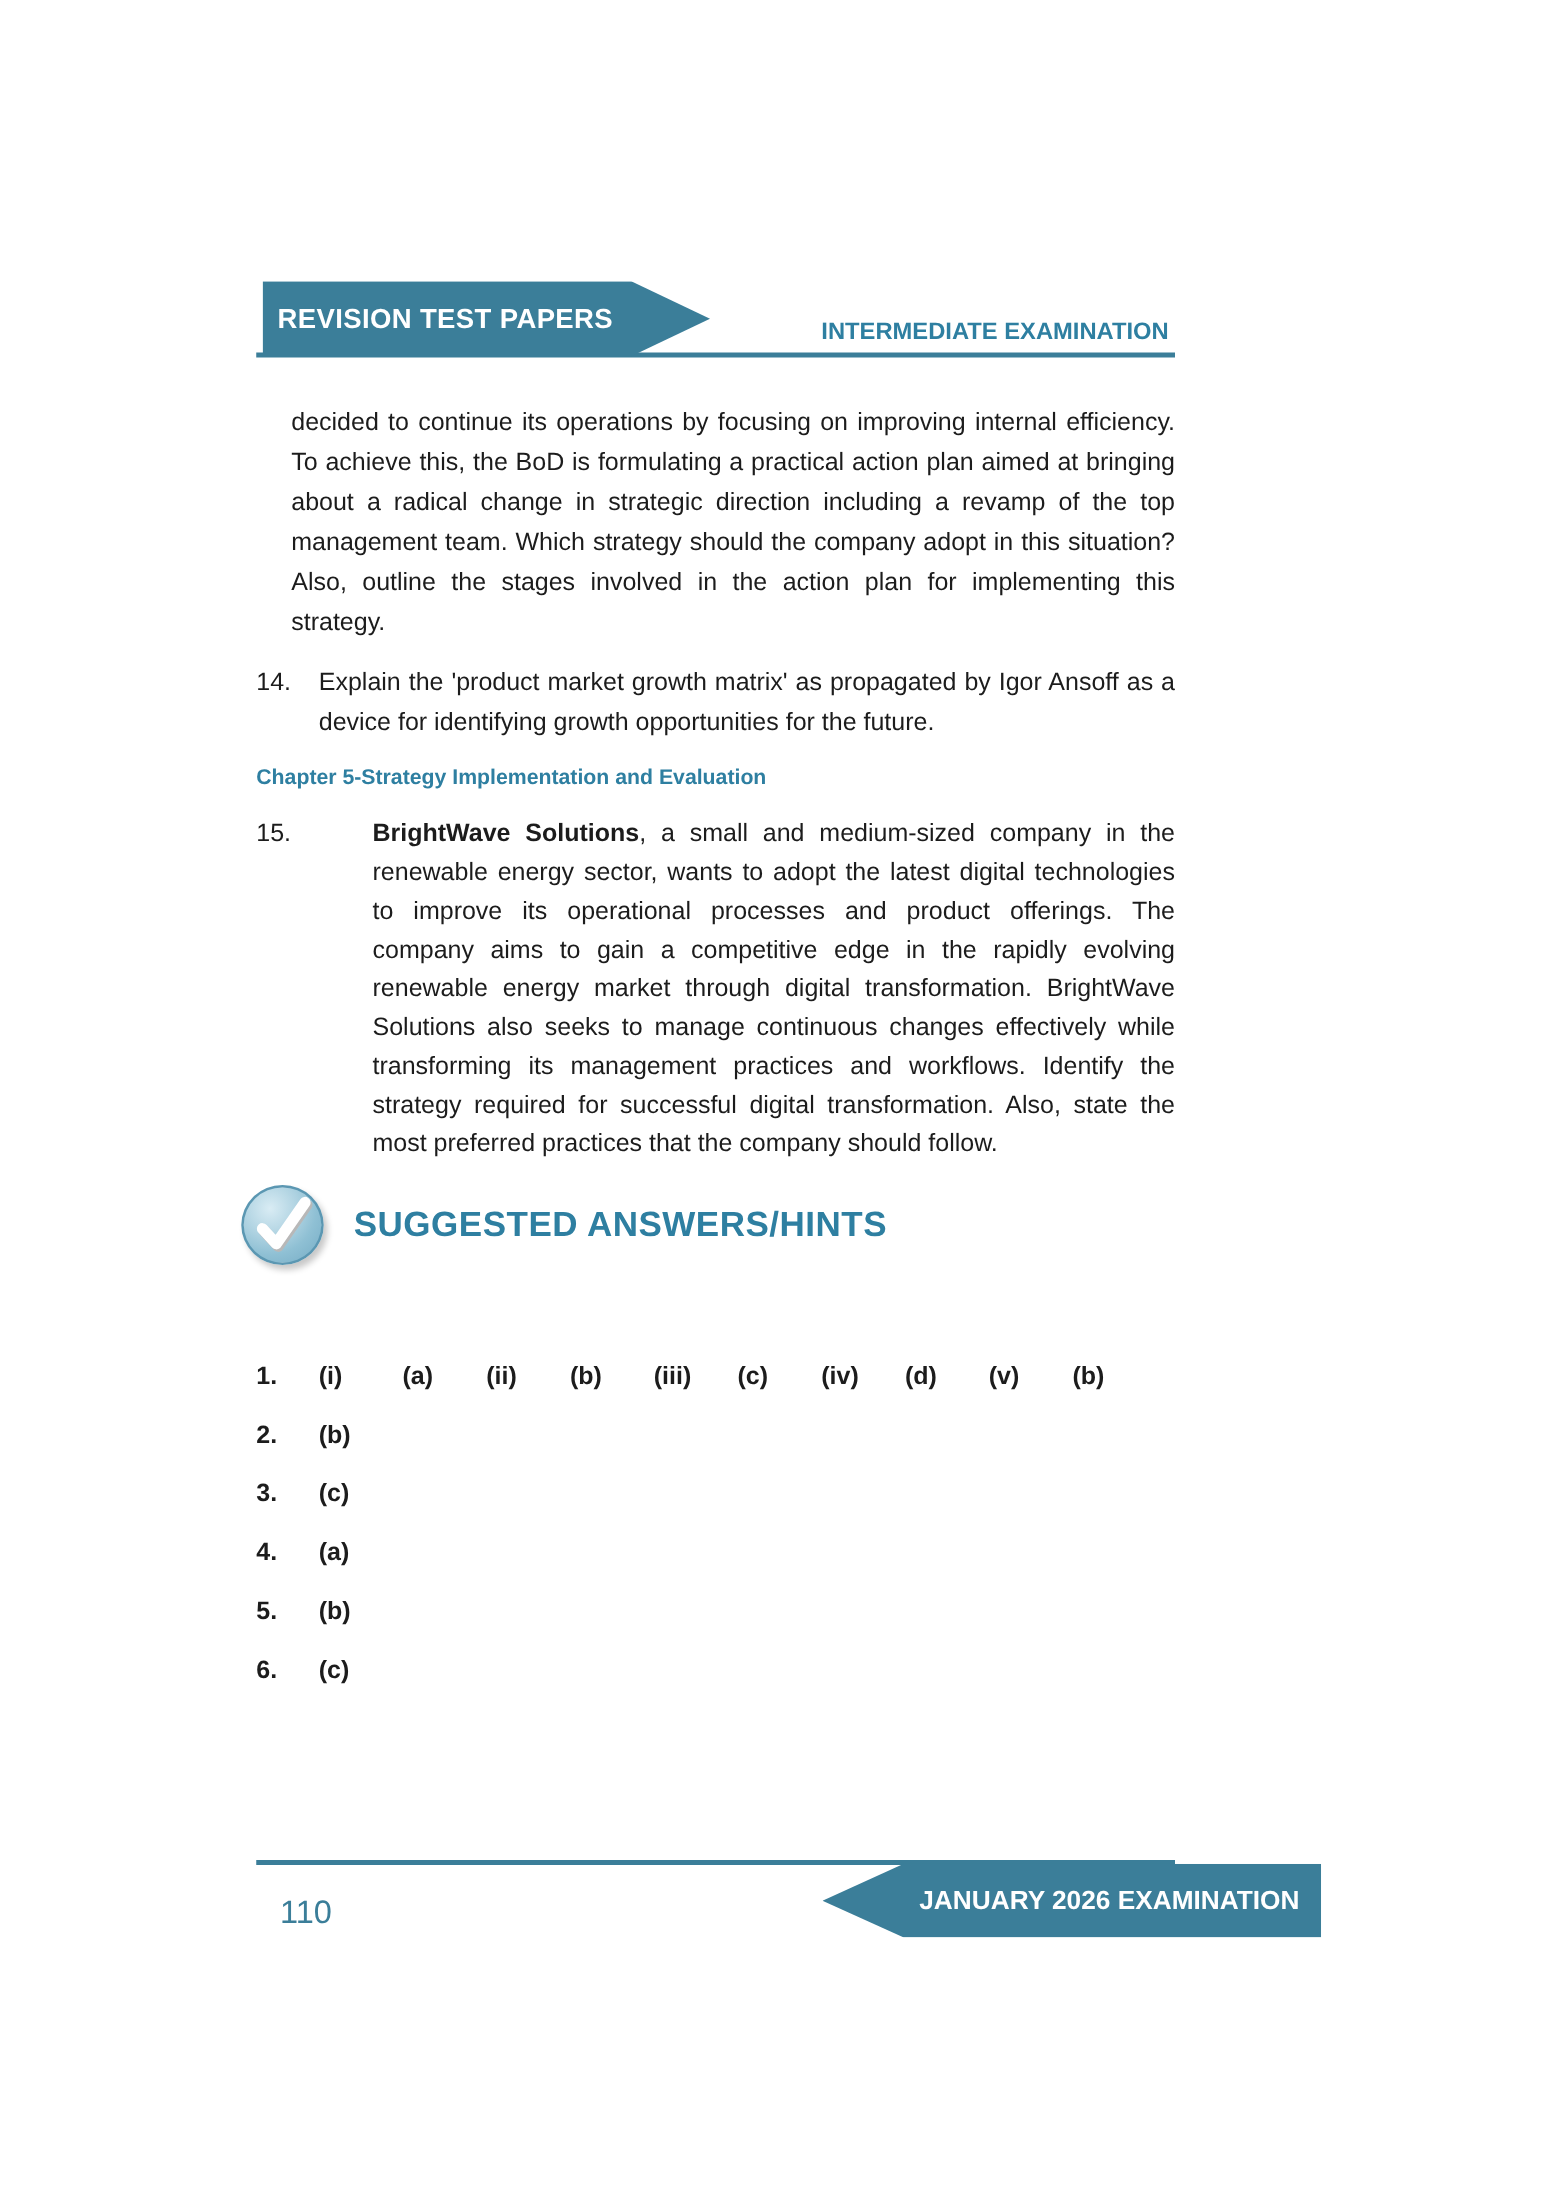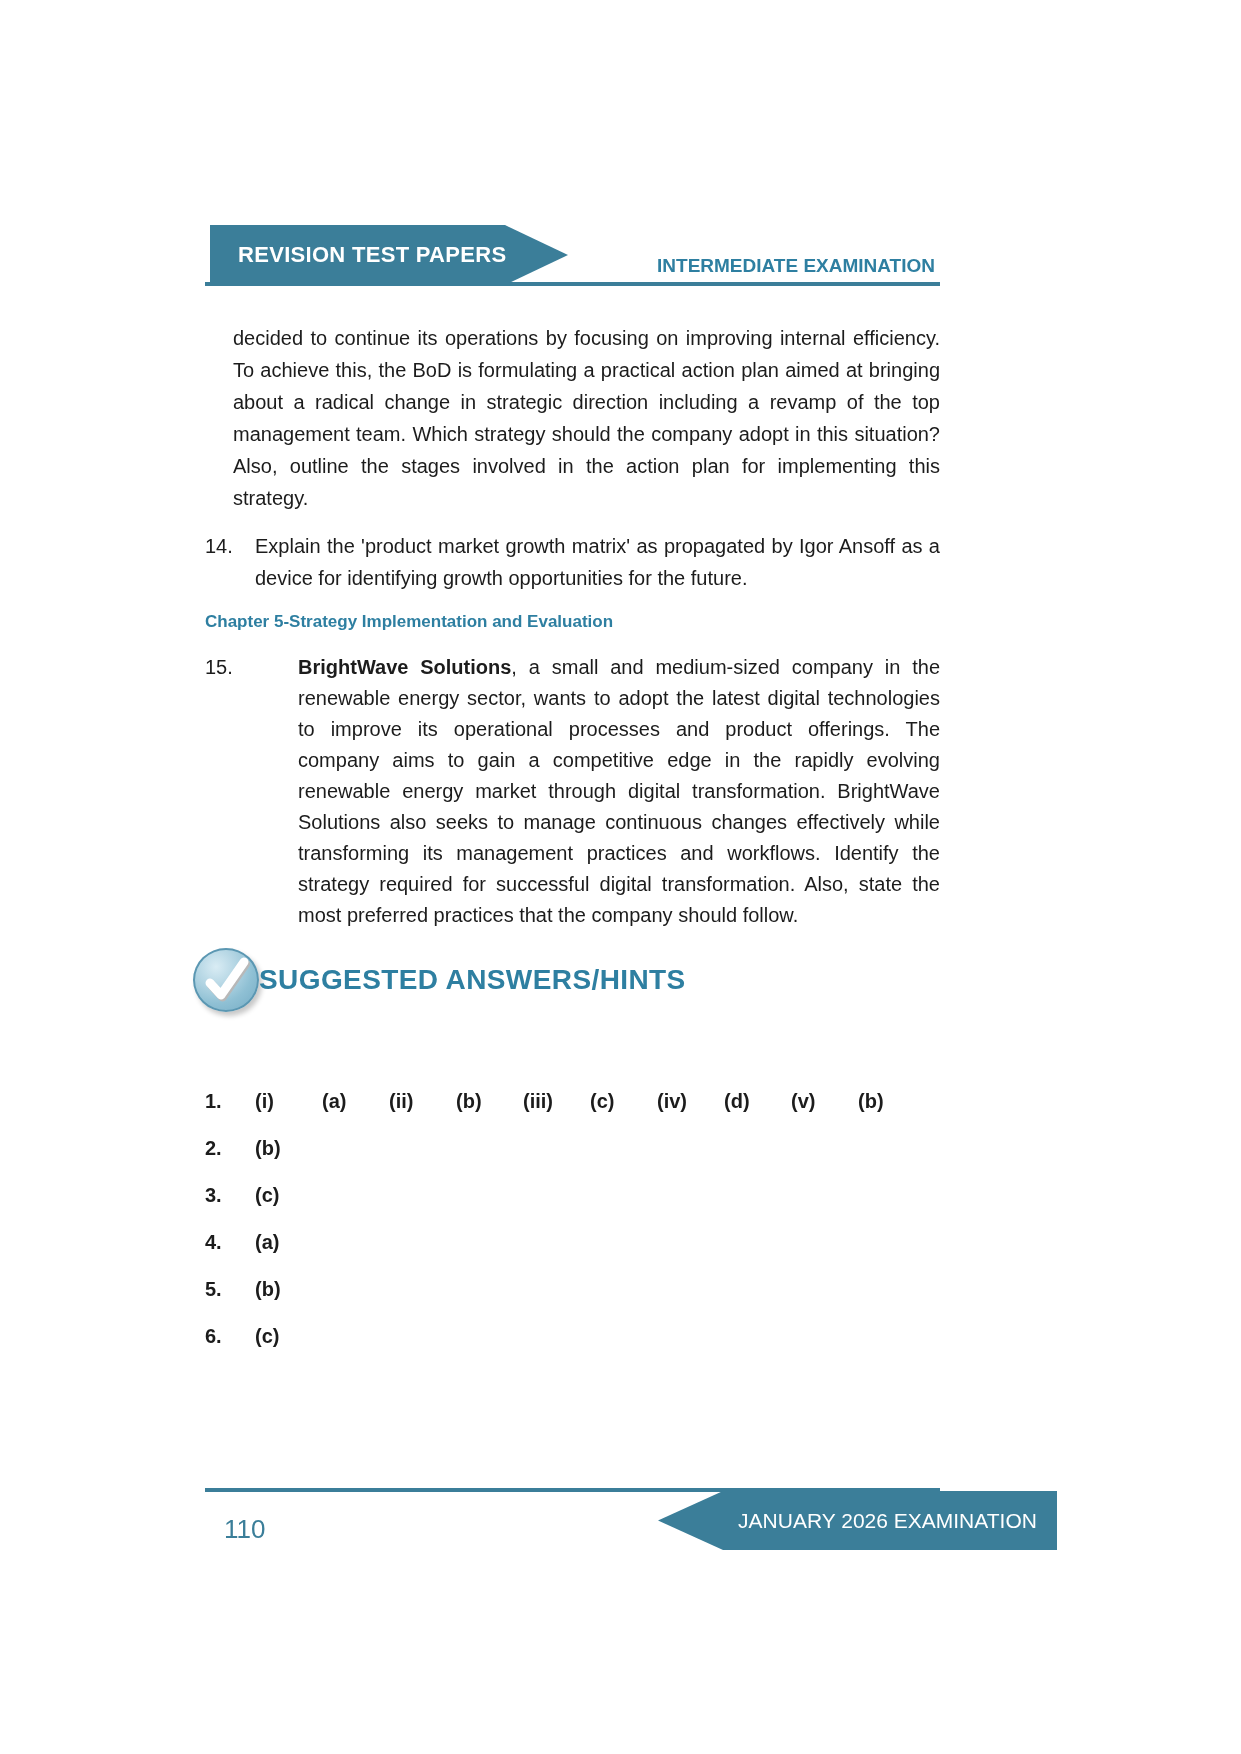--- a/index.html
+++ b/index.html
@@ -21,21 +21,21 @@
   
   .header{
     position:absolute;left:205px;top:225px;width:735px;height:61px;
     border-bottom:4px solid var(--teal-banner);
   }
   .header-banner{
     position:absolute;left:5px;top:0;width:358px;height:60px;
     background:var(--teal-banner);
     clip-path:polygon(0 0,82.4% 0,100% 50%,82.4% 100%,0 100%);
     display:flex;align-items:center;
-    padding-left:28px;
+    padding-left:12px;
   }
   .header-banner .banner-text{
     color:#ffffff;font-size:22px;font-weight:bold;letter-spacing:.3px;
     white-space:nowrap;
   }
   .header-right{
     position:absolute;right:5px;bottom:5px;
     color:var(--teal-heading);font-size:19px;font-weight:bold;
     white-space:nowrap;
   }
@@ -54,21 +54,21 @@
   .chapter-heading{
     margin-top:12px;
     color:var(--teal-heading);font-size:17px;font-weight:bold;line-height:32px;
   }
   .item-15{ margin-top:14px; line-height:31px;gap:43px; }
   .item-16{ margin-top:10px; }
 
   
   .answers-header{
     margin-top:14px;margin-left:-12px;
-    display:flex;align-items:center;height:70px;
+    display:flex;align-items:center;gap:24px;height:70px;
   }
   .check-badge{
     width:66px;height:64px;border-radius:50%;
     background:radial-gradient(circle at 34% 28%, #d9ecf4 0%, #aed2e1 38%, #8fc0d4 62%, #74abc4 100%);
     border:2px solid #5b97b2;
     box-shadow:3px 4px 5px rgba(0,0,0,.22);
     display:flex;align-items:center;justify-content:center;
     flex:0 0 auto;
   }
   .check-badge svg{display:block;}
@@ -94,21 +94,21 @@
     background:var(--teal-banner);
   }
   .footer-banner{
     position:absolute;left:658px;top:1491px;width:399px;height:59px;
     background:var(--teal-banner);
     clip-path:polygon(16.3% 0,100% 0,100% 100%,16.3% 100%,0 50%);
     display:flex;align-items:center;justify-content:center;
     padding-left:60px;
   }
   .footer-banner .banner-text{
-    color:#ffffff;font-size:21px;font-weight:normal;white-space:nowrap;
+    color:#ffffff;font-size:21px;font-weight:bold;white-space:nowrap;
   }
   .page-number{
     position:absolute;left:224px;top:1514px;
     color:var(--teal-banner);font-size:26px;font-weight:normal;
   }
 </style>
 </head>
 <body>
 
 <div class="page">

